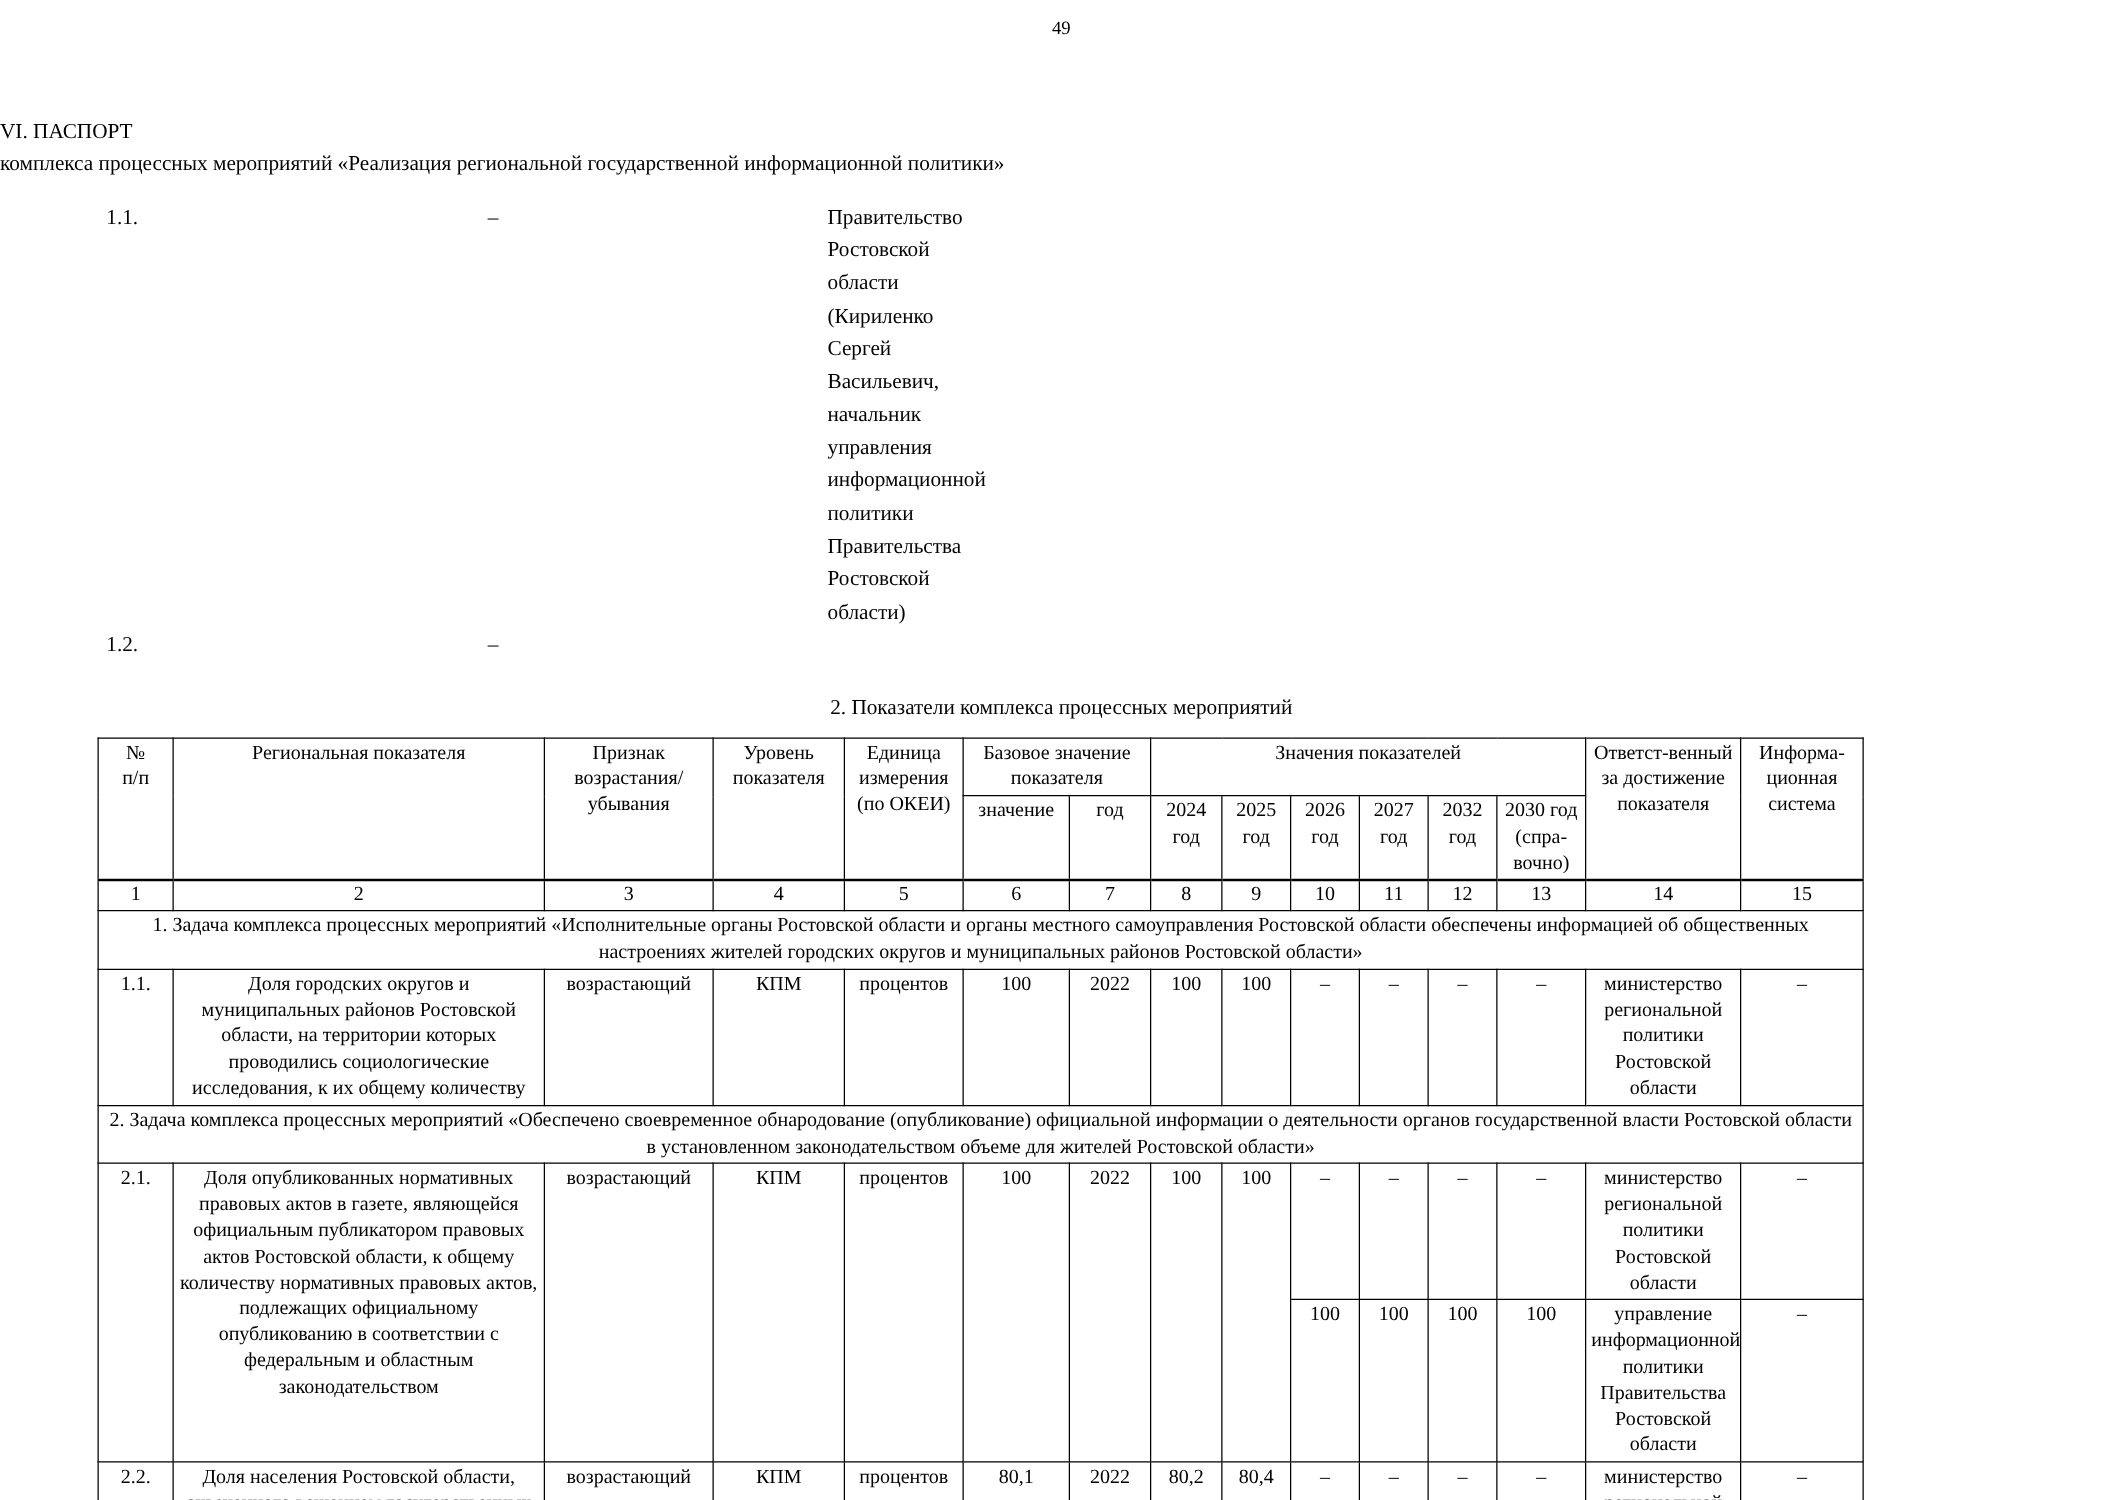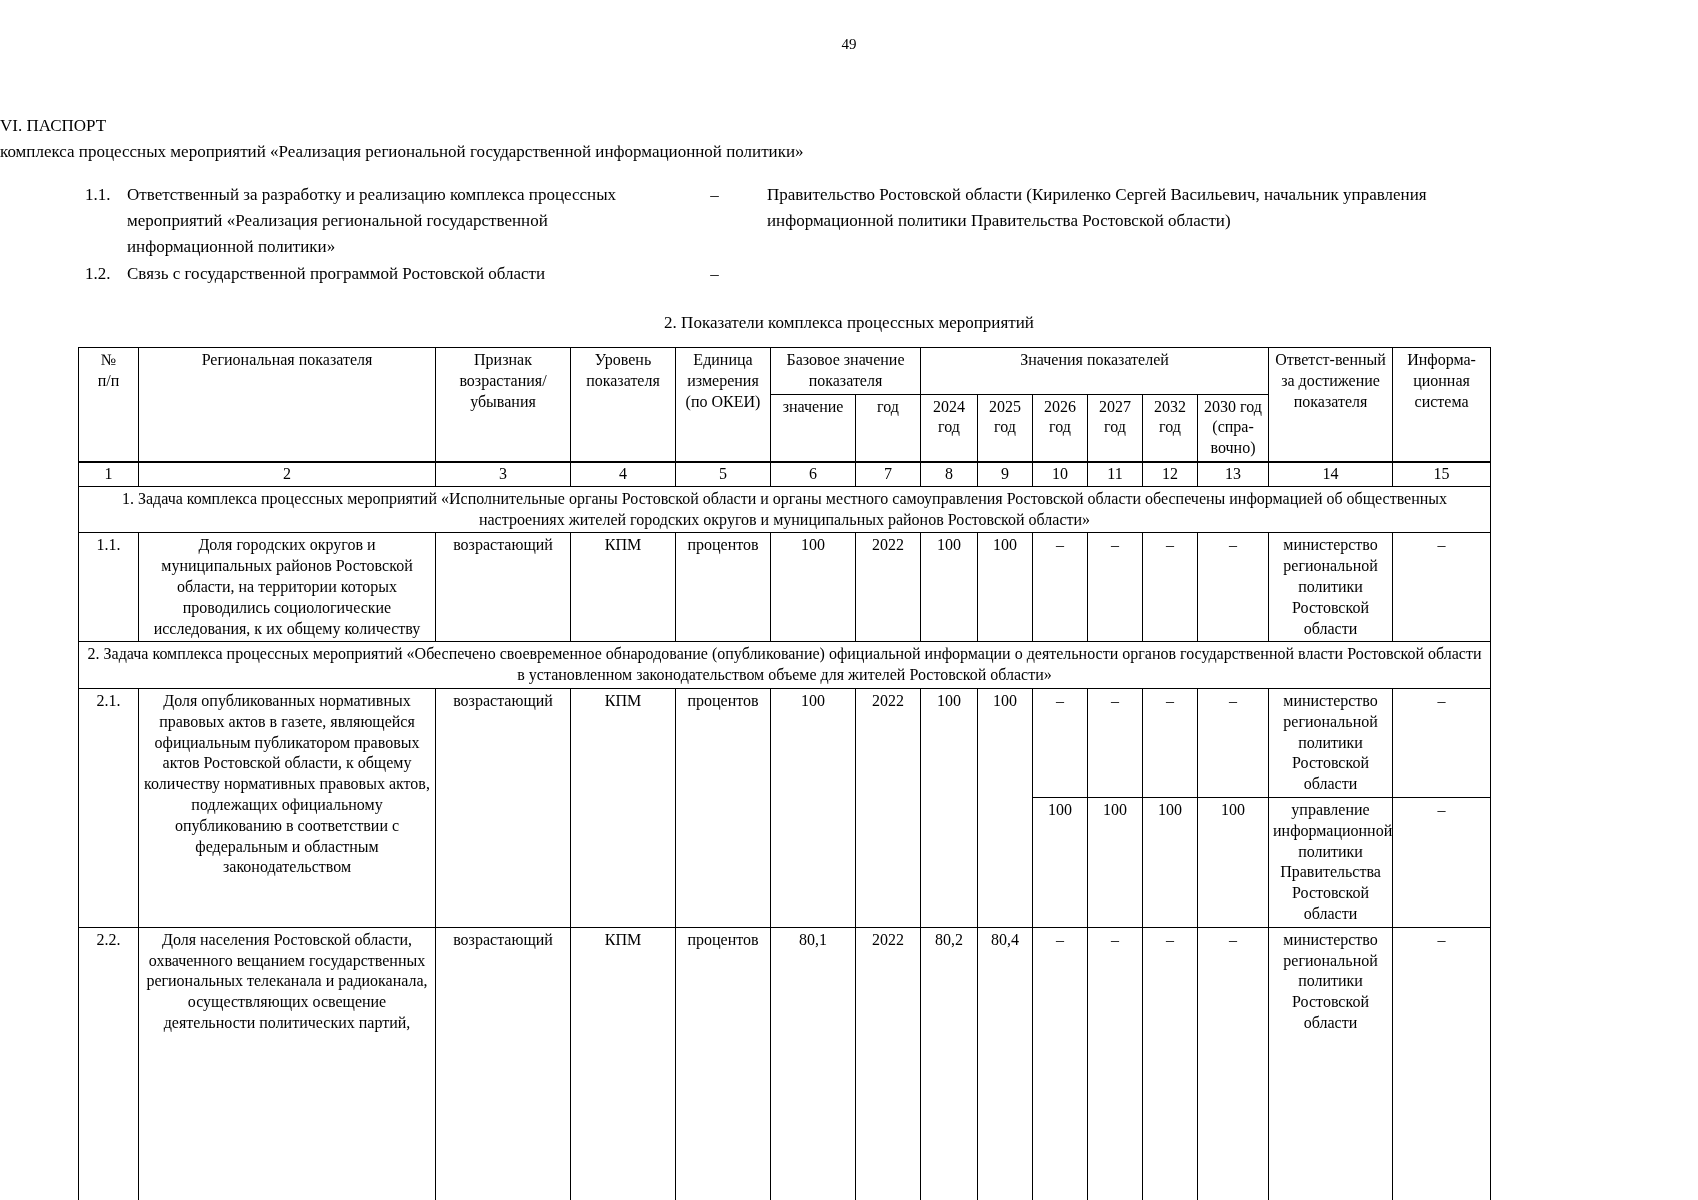--- a/index.html
+++ b/index.html
@@ -4,21 +4,21 @@
 <style>
   * { box-sizing: border-box; margin: 0; padding: 0; }
   html, body {
     width: 1698px; height: 1200px; overflow: hidden;
     background: #ffffff;
   }
   body {
     font-family: "Liberation Serif", "DejaVu Serif", serif;
     color: #000; font-size: 17px;
   }
-  .page-number { text-align: center; padding-top: 36px; font-size: 15px; }
+  .page-number { text-align: center; padding-top: 15px; font-size: 15px; }
   .doc-title { text-align: left; margin-top: 60px; line-height: 1.55; }
   .section-heading { text-align: center; margin-top: 26px; }
   .provisions { margin: 16px 0 0 85px; width: 1380px; }
   .prov-row { display: grid; grid-template-columns: 42px 535px 105px 1fr; line-height: 1.55; }
   .prov-num { }
   .prov-dash { text-align: center; }
   .indicators-table {
     border-collapse: collapse; table-layout: fixed;
     margin: 14px 0 0 78px; width: 1412px;
     font-size: 16px; line-height: 1.3;
@@ -46,27 +46,25 @@
 
   <div class="doc-title">
     <div>VI. ПАСПОРТ</div>
     <div>комплекса процессных мероприятий «Реализация региональной государственной информационной политики»</div>
   </div>
 
 
   <div class="provisions">
     <div class="prov-row">
       <div class="prov-num">1.1.</div>
-      <div class="prov-label">Ответственный за разработку и реализацию комплекса процессных мероприятий «Реализация региональной государственной информационной политики»</div>
       <div class="prov-dash">–</div>
       <div class="prov-value">Правительство Ростовской области (Кириленко Сергей Васильевич, начальник управления информационной политики Правительства Ростовской области)</div>
     </div>
     <div class="prov-row">
       <div class="prov-num">1.2.</div>
-      <div class="prov-label">Связь с государственной программой Ростовской области</div>
       <div class="prov-dash">–</div>
     </div>
   </div>
 
   <div class="section-heading">2. Показатели комплекса процессных мероприятий</div>
 
   <table class="indicators-table">
     <colgroup>
       <col style="width:60px">
         <col style="width:297px">

